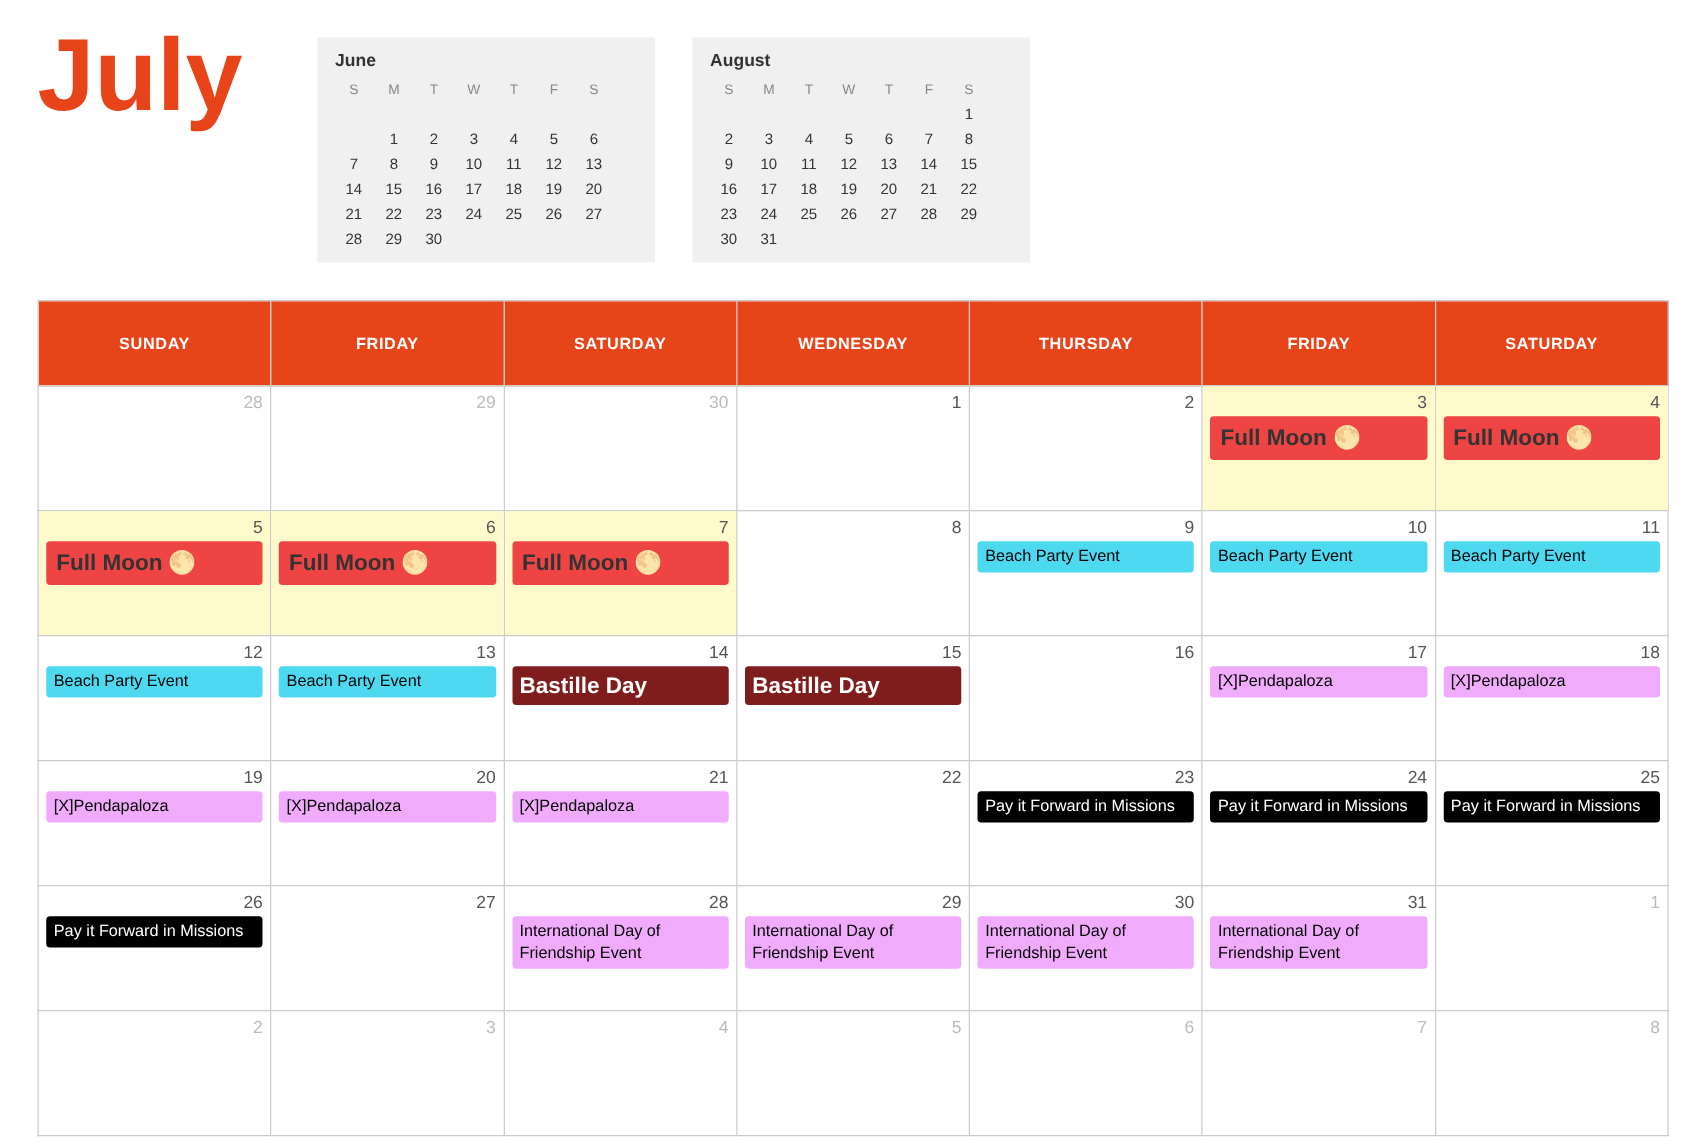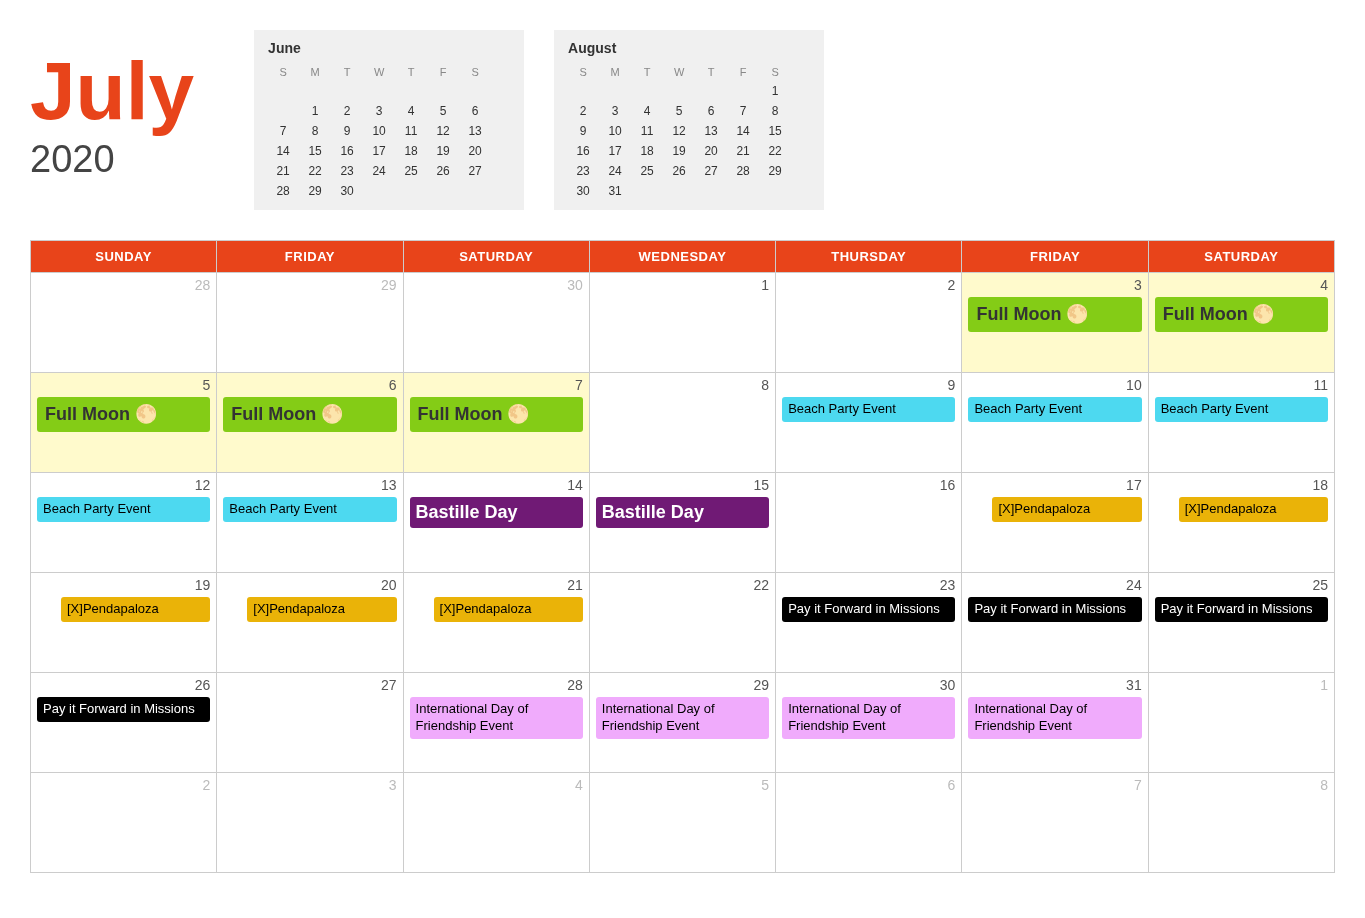--- a/index.html
+++ b/index.html
@@ -7,21 +7,21 @@
       font-family: -apple-system, BlinkMacSystemFont, "Helvetica Neue", Arial, sans-serif;
       background: #fff;
       padding: 20px 30px;
       width: 1365px;
       min-height: 918px;
     }
 
     
     .top-section {
       display: flex;
-      align-items: center;
+      align-items: flex-start;
       margin-bottom: 30px;
     }
 
     .month-year {
       flex: 0 0 auto;
       margin-right: 60px;
     }
 
     .month-title {
       font-size: 82px;
@@ -87,21 +87,21 @@
       border-collapse: collapse;
       border: 1px solid #ccc;
     }
 
     .calendar th {
       background: #e8441a;
       color: #fff;
       font-size: 13px;
       font-weight: 700;
       text-align: center;
-      padding: 8px 6px;
+      padding: 26px 6px;
       border: 1px solid #ccc;
       letter-spacing: 0.5px;
     }
 
     .calendar td {
       width: calc(100% / 7);
       height: 100px;
       vertical-align: top;
       border: 1px solid #ccc;
       padding: 4px 6px;
@@ -123,62 +123,60 @@
     .event {
       border-radius: 3px;
       padding: 4px 6px;
       font-size: 13px;
       font-weight: 400;
       line-height: 1.3;
       margin-top: 2px;
     }
 
     .event-yellow {
-      background: #84cc16;
+      background: #ef4444;
       color: #333;
       font-size: 18px;
       font-weight: 700;
       padding: 6px 8px;
     }
 
     .event-cyan {
       background: #4dd9f0;
       color: #000;
     }
 
     .event-red {
-      background: #701a75;
+      background: #7f1d1d;
       color: #fff;
       font-size: 18px;
       font-weight: 600;
     }
 
     .event-green {
-      background: #eab308;
+      background: #f0abfc;
       color: #000;
-      margin-left: 24px;
     }
 
     .event-pink {
       background: #000000;
       color: #fff;
     }
 
     .event-purple {
       background: #f0abfc;
       color: #000;
     }
   </style>
 </head>
 <body>
 
 <div class="top-section">
   <div class="month-year">
     <div class="month-title">July</div>
-    <div class="year-title">2020</div>
   </div>
   <div class="mini-calendars">
 
     <div class="mini-cal">
       <div class="mini-cal-header">June</div>
       <div class="mini-cal-grid" id="june-grid">
           <div class="day-header">S</div>
           <div class="day-header">M</div>
           <div class="day-header">T</div>
           <div class="day-header">W</div>

